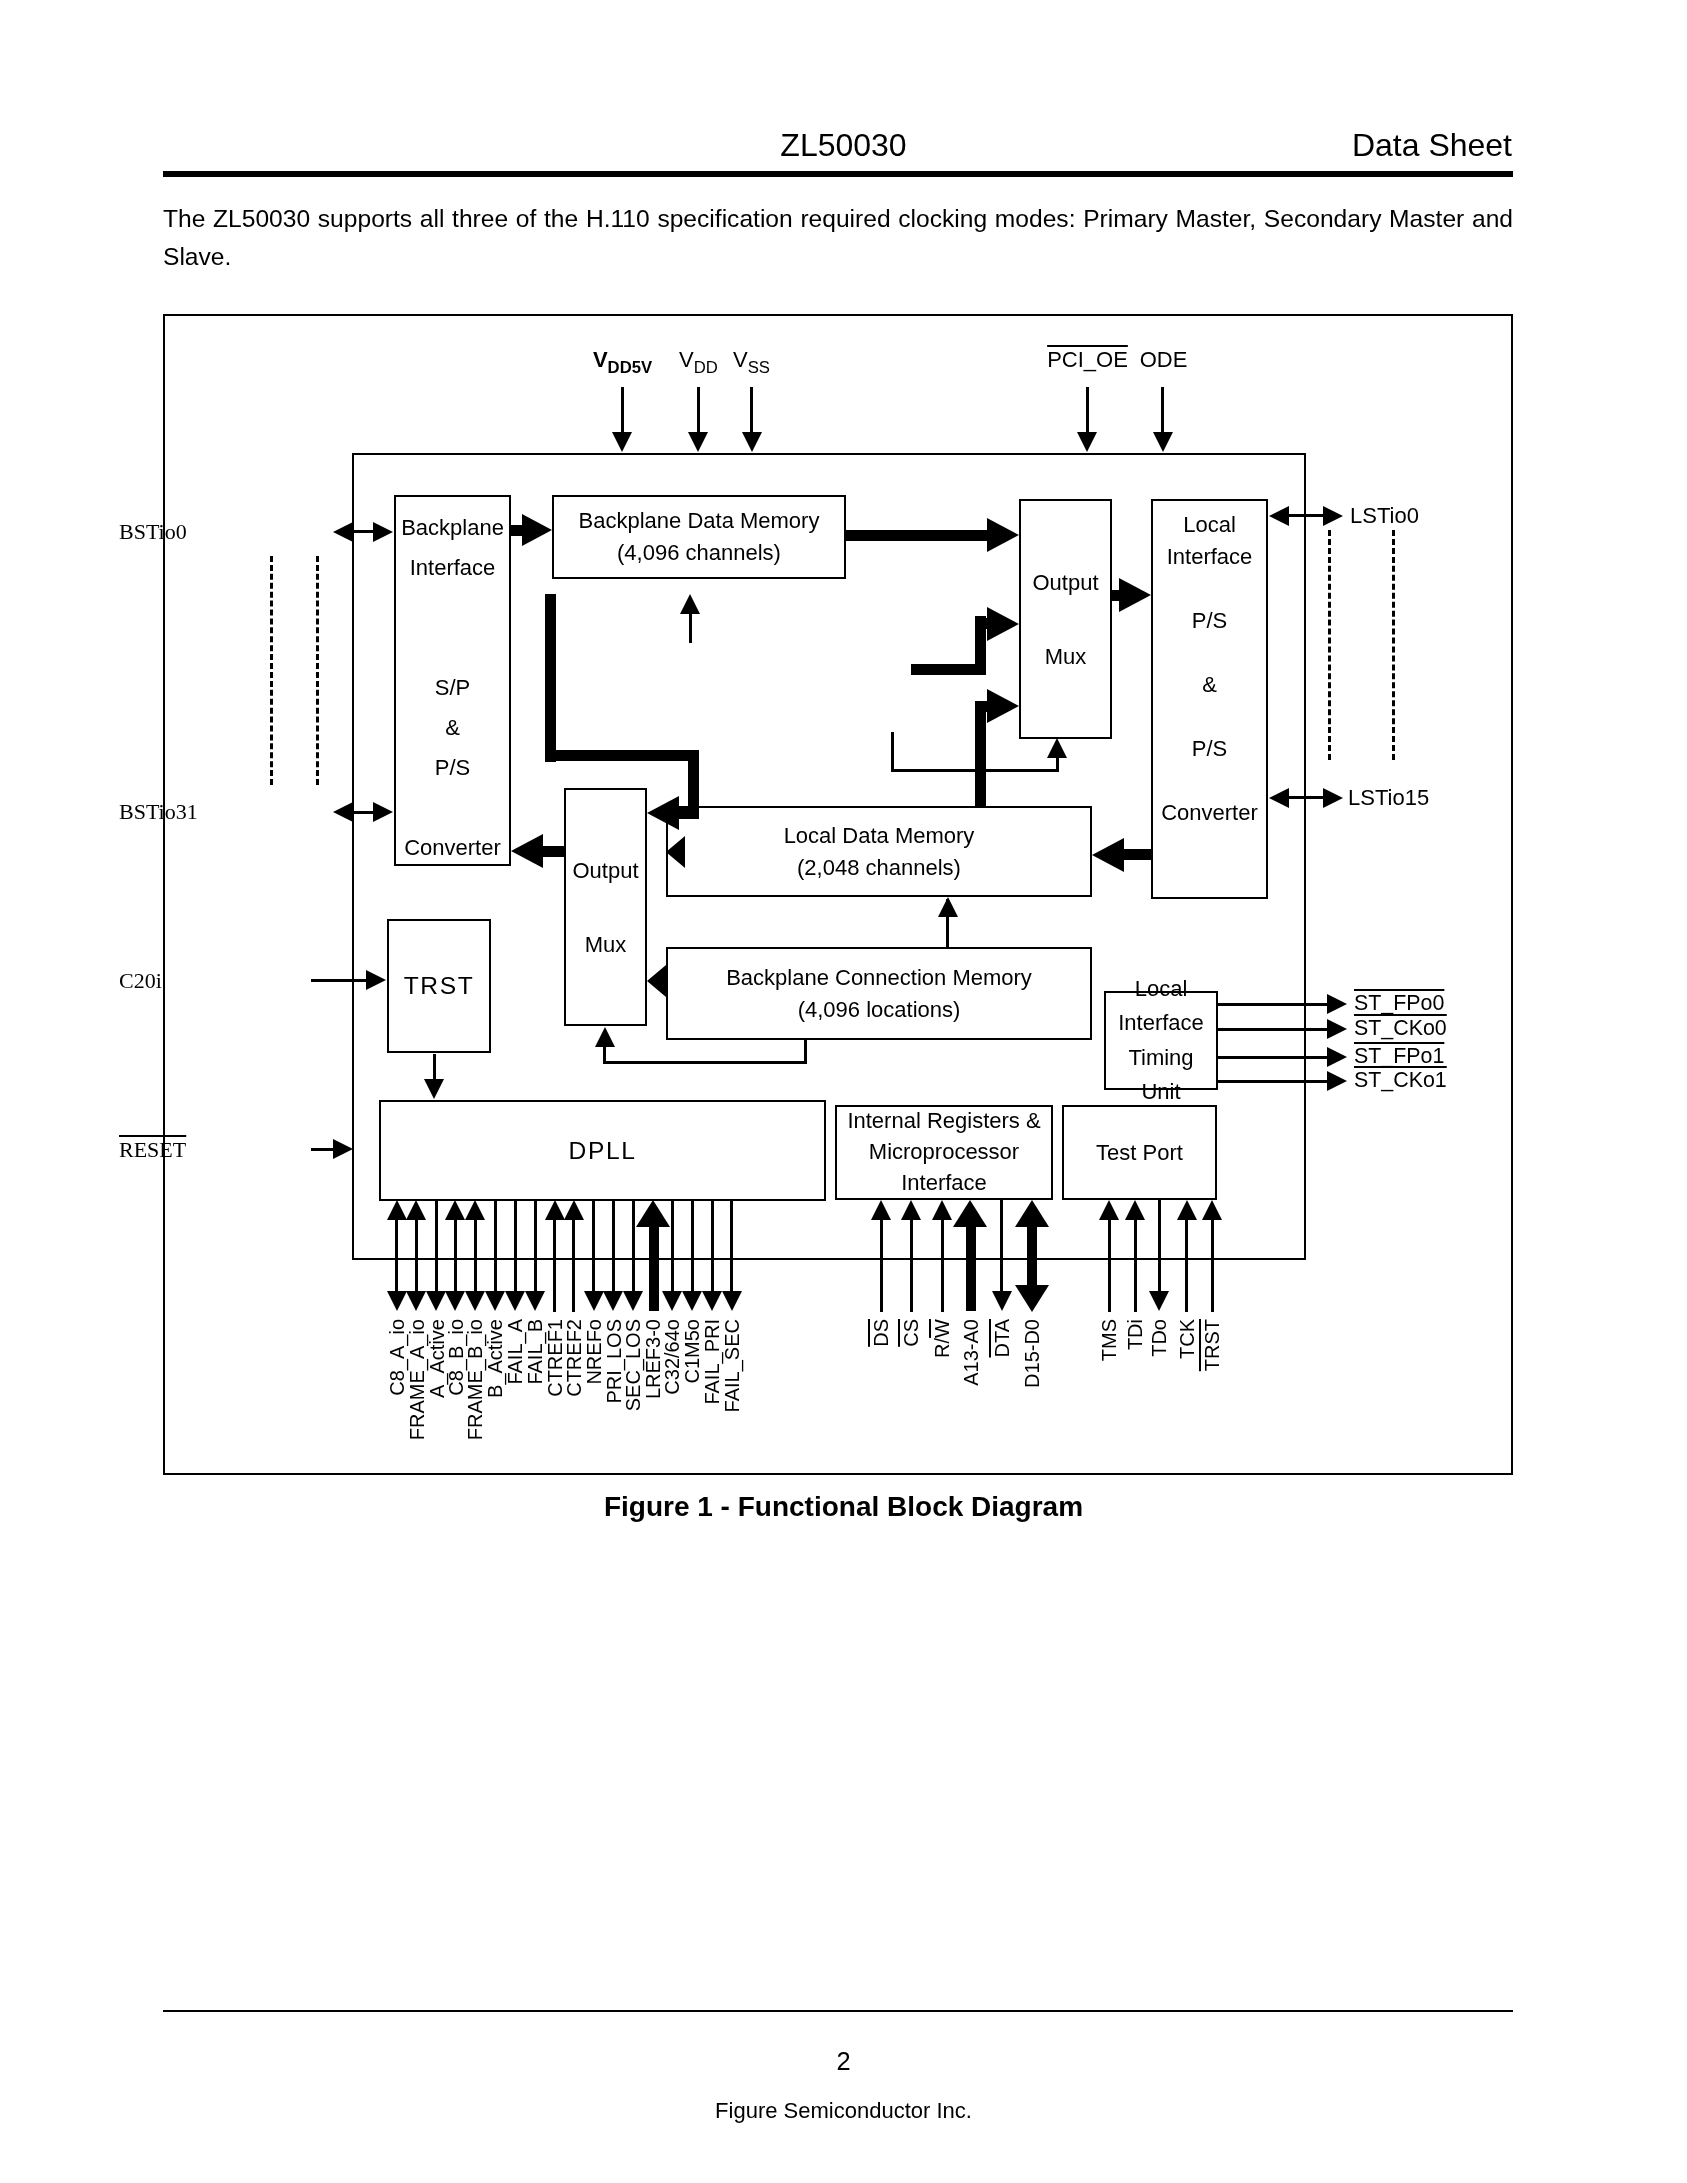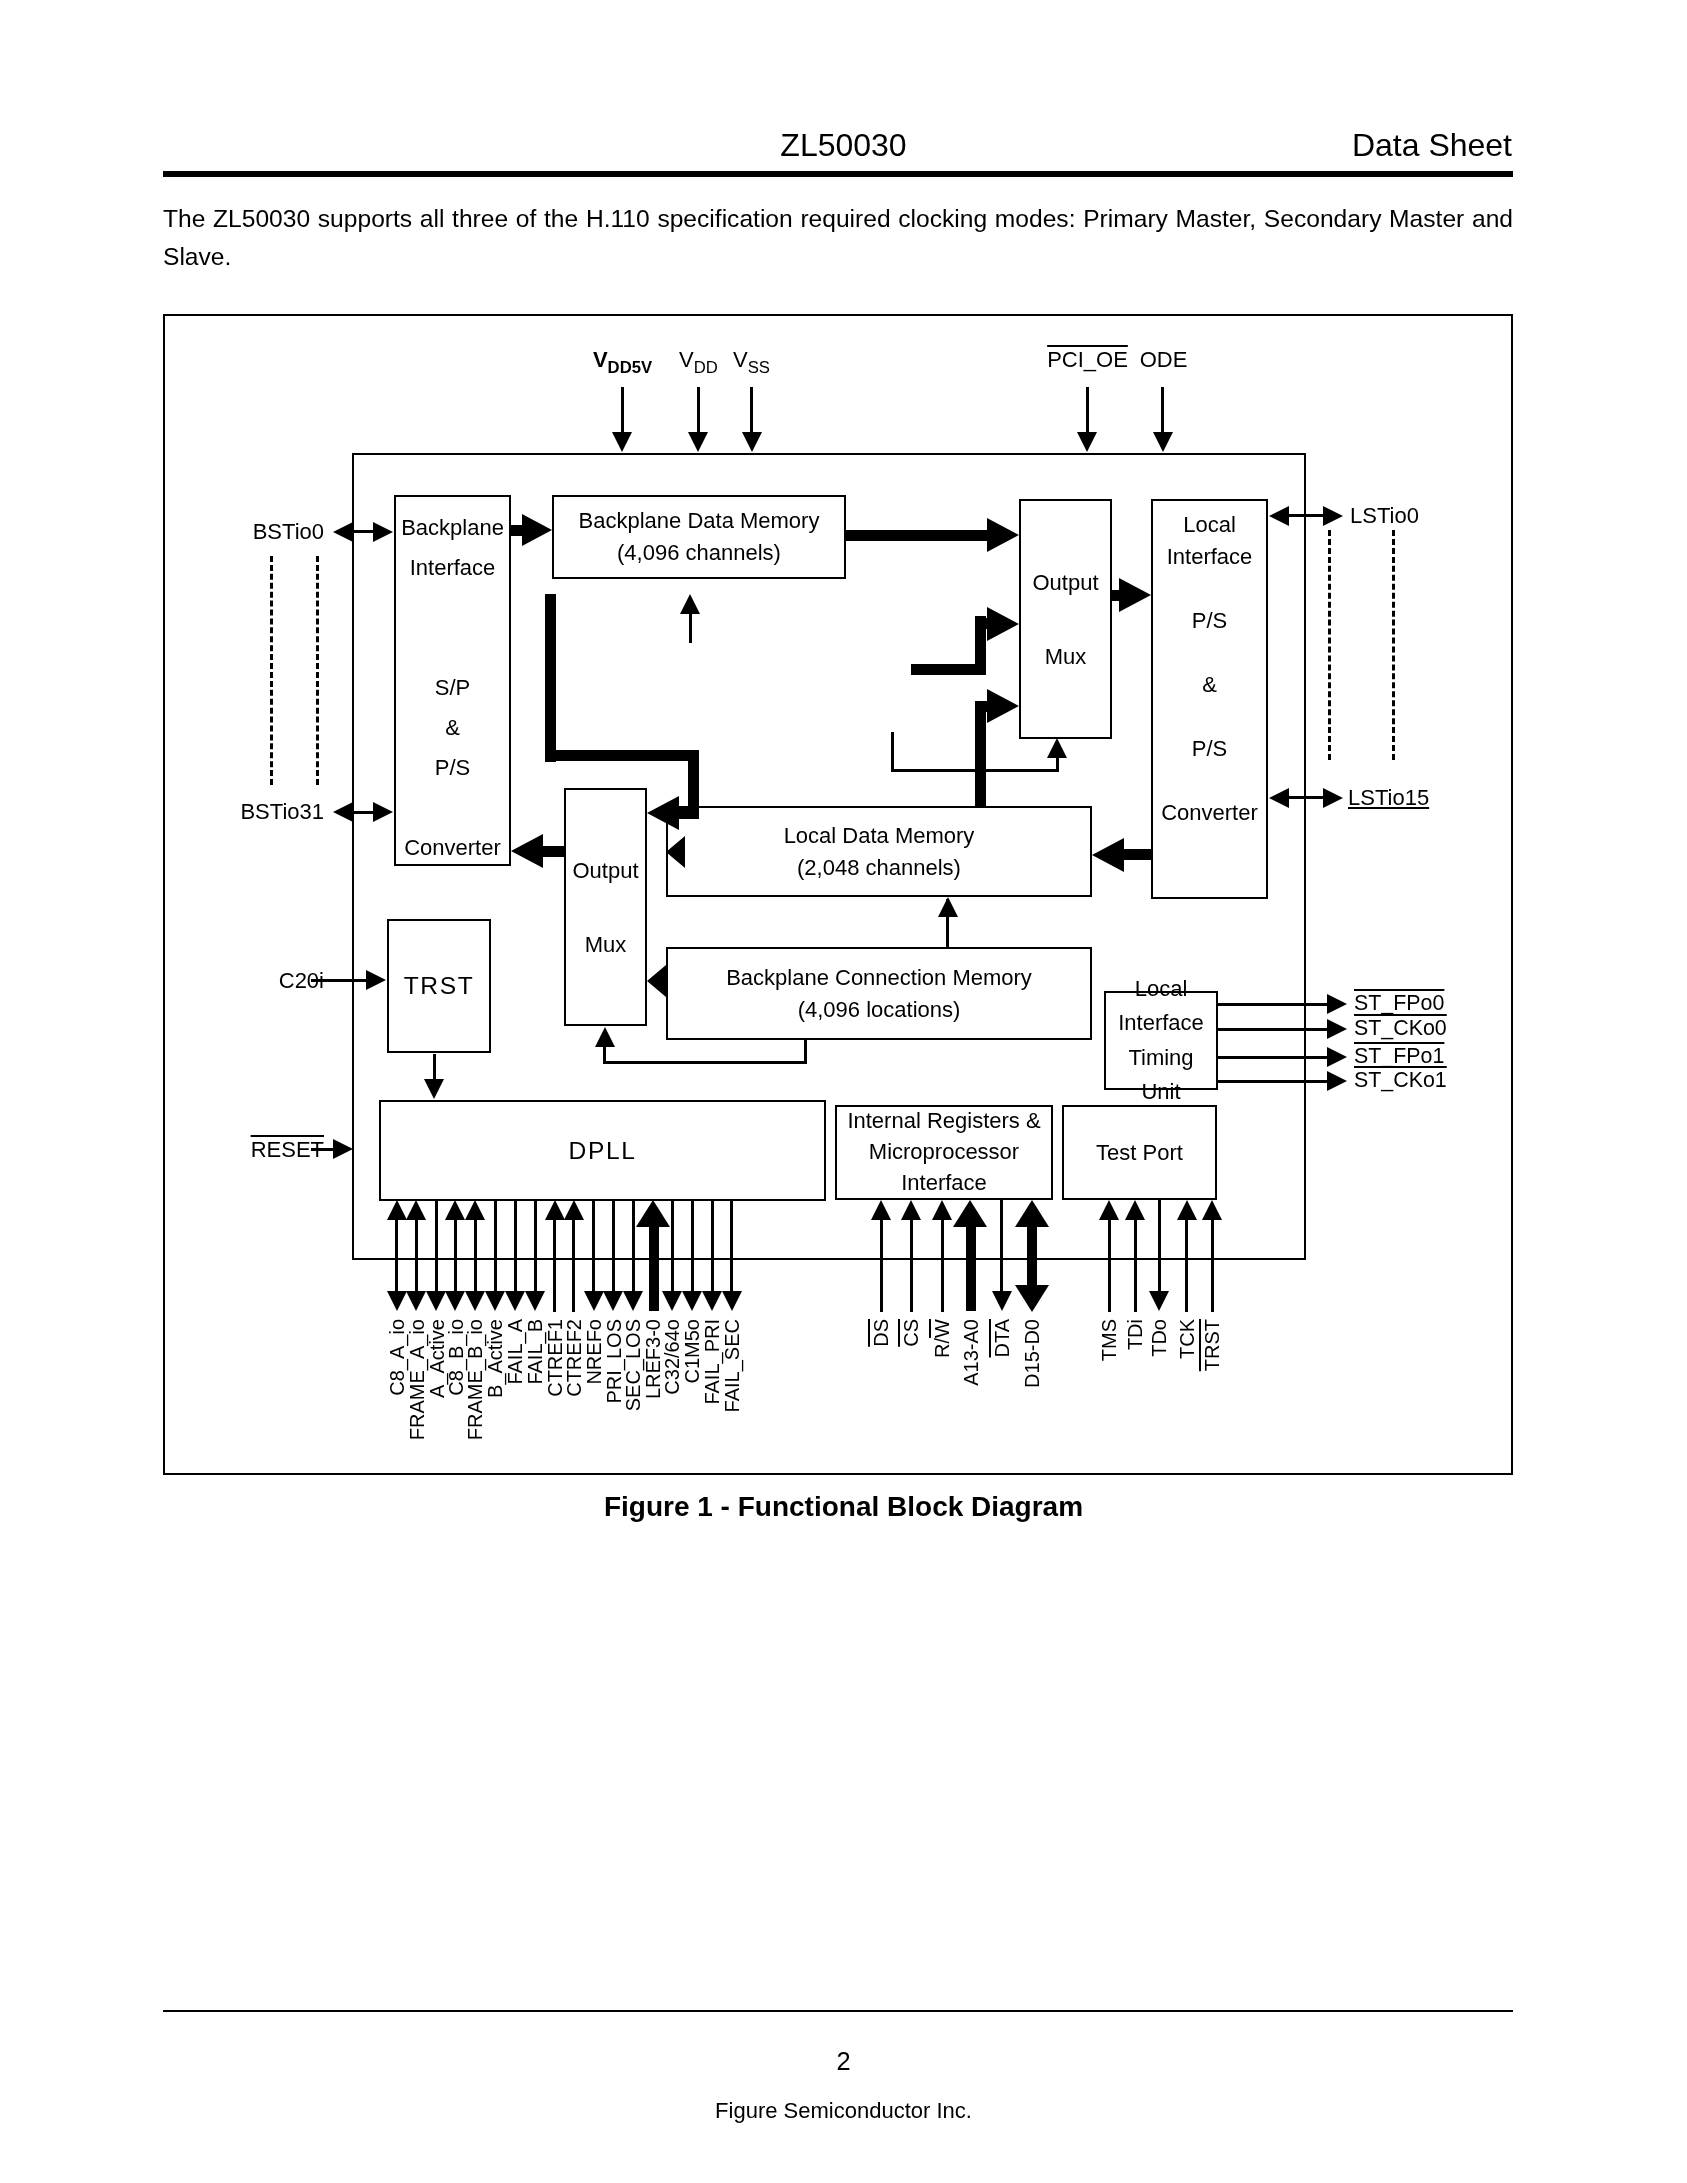--- a/index.html
+++ b/index.html
@@ -18,21 +18,21 @@
          display:flex;align-items:center;justify-content:center;text-align:center;
          white-space:pre-line;font-size:22px;line-height:1.45;}
   .block.bi{align-items:flex-start;padding-top:11px;line-height:40px;}
   .block.li{align-items:flex-start;padding-top:8px;line-height:32px;}
   .block.mux{line-height:37px;}
   .block.pll{font-size:24.6px;letter-spacing:1.6px;}
   .hline,.vline{position:absolute;background:#000;}
   .head{position:absolute;width:0;height:0;}
   .dashv{position:absolute;width:0;border-left:3.2px dashed #000;}
   .lbl{position:absolute;font-size:22px;white-space:nowrap;}
-  .lbl.rt{text-align:right;}
+  .lbl.rt{text-align:left;font-family:Liberation Serif, serif;}
   .stlbl{position:absolute;font-size:21.4px;white-space:nowrap;}
   .ovl{text-decoration:overline;}
   .sub{font-size:16.7px;vertical-align:-5.6px;letter-spacing:0;}
   .pin-label{position:absolute;font-size:20px;white-space:nowrap;
              transform:rotate(-90deg) translateX(-100%);transform-origin:0 0;}
   .caption{position:absolute;left:0;top:1491px;width:1687px;text-align:center;
            font-size:28px;font-weight:bold;}
   .foot-rule{position:absolute;left:163px;top:2010px;width:1350px;height:2.4px;background:#000;}
   .pageno{position:absolute;left:0;top:2047px;width:1687px;text-align:center;font-size:25.4px;}
   .company{position:absolute;left:0;top:2098px;width:1687px;text-align:center;font-size:22px;}
@@ -121,21 +121,21 @@
       <div class="head" style="border-top: 10.3px solid transparent; border-bottom: 10.3px solid transparent; border-left: 20.6px solid rgb(0, 0, 0); left: 333px; top: 1139px;"></div>
       <div class="dashv" style="left: 270px; top: 556px; height: 229px;"></div>
       <div class="dashv" style="left: 316px; top: 556px; height: 229px;"></div>
       <div class="hline" style="left: 1286px; top: 514px; width: 40px; height: 3.2px;"></div>
       <div class="head" style="border-top: 10.3px solid transparent; border-bottom: 10.3px solid transparent; border-right: 20.6px solid rgb(0, 0, 0); left: 1269px; top: 506px;"></div>
       <div class="head" style="border-top: 10.3px solid transparent; border-bottom: 10.3px solid transparent; border-left: 20.6px solid rgb(0, 0, 0); left: 1323px; top: 506px;"></div>
       <div class="hline" style="left: 1286px; top: 796px; width: 40px; height: 3.2px;"></div>
       <div class="head" style="border-top: 10.3px solid transparent; border-bottom: 10.3px solid transparent; border-right: 20.6px solid rgb(0, 0, 0); left: 1269px; top: 788px;"></div>
       <div class="head" style="border-top: 10.3px solid transparent; border-bottom: 10.3px solid transparent; border-left: 20.6px solid rgb(0, 0, 0); left: 1323px; top: 788px;"></div>
       <div class="lbl" style="left: 1350px; top: 503px;">LSTio0</div>
-      <div class="lbl" style="left: 1348px; top: 785px; text-decoration: underline;">LSTio15</div>
+      <div class="lbl" style="left: 1348px; top: 785px;">LSTio15</div>
       <div class="dashv" style="left: 1328px; top: 530px; height: 230px;"></div>
       <div class="dashv" style="left: 1392px; top: 530px; height: 230px;"></div>
       <div class="hline" style="left: 1217px; top: 1003px; width: 111px; height: 3.2px;"></div>
       <div class="head" style="border-top: 10.3px solid transparent; border-bottom: 10.3px solid transparent; border-left: 20.6px solid rgb(0, 0, 0); left: 1327px; top: 994px;"></div>
       <div class="stlbl" style="left: 1354px; top: 991px;"><span class="ovl">ST_FPo0</span></div>
       <div class="hline" style="left: 1217px; top: 1028px; width: 111px; height: 3.2px;"></div>
       <div class="head" style="border-top: 10.3px solid transparent; border-bottom: 10.3px solid transparent; border-left: 20.6px solid rgb(0, 0, 0); left: 1327px; top: 1019px;"></div>
       <div class="stlbl" style="left: 1354px; top: 1016px;"><span class="ovl">ST_CKo0</span></div>
       <div class="hline" style="left: 1217px; top: 1056px; width: 111px; height: 3.2px;"></div>
       <div class="head" style="border-top: 10.3px solid transparent; border-bottom: 10.3px solid transparent; border-left: 20.6px solid rgb(0, 0, 0); left: 1327px; top: 1047px;"></div>

